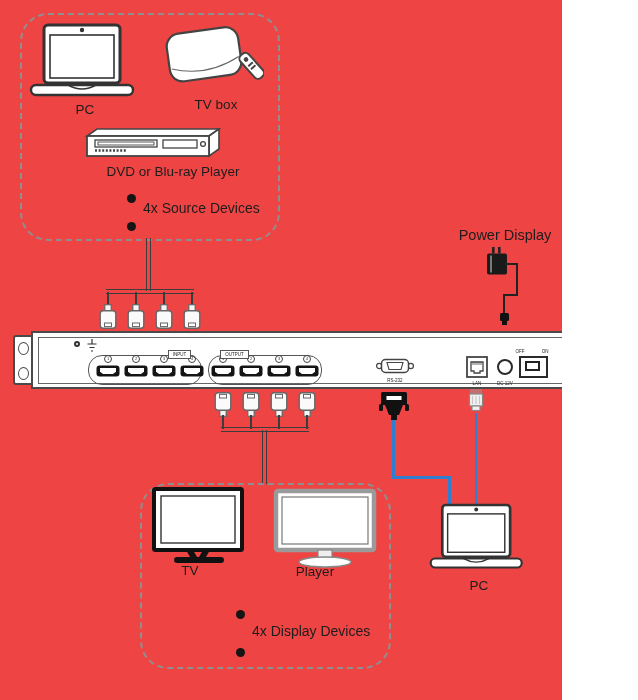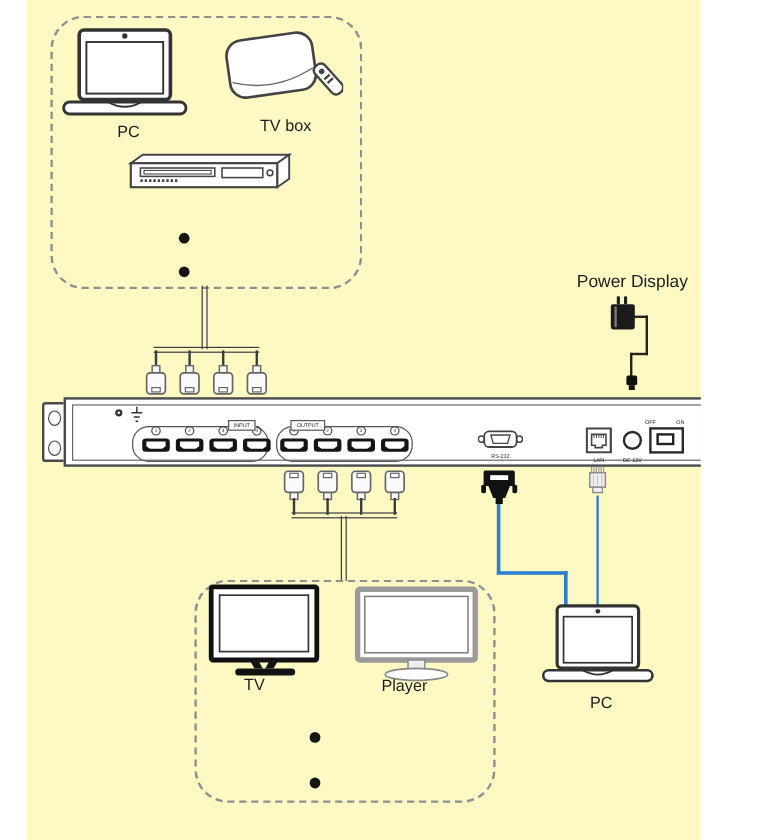--- a/index.html
+++ b/index.html
@@ -1,17 +1,17 @@
 <!DOCTYPE html>
 <html><head>
 <meta charset="utf-8">
 <style>
   html,body{margin:0;padding:0;background:#fff;}
-  #canvas{position:relative;width:562px;height:700px;background:#fef9c3;overflow:hidden;
-          font-family:"Liberation Sans",sans-serif;margin-left:22px;}
+  #canvas{position:relative;width:562px;height:700px;background:#ef4444;overflow:hidden;
+          font-family:"Liberation Sans",sans-serif;}
   .abs{position:absolute;}
   .lbl{position:absolute;font-family:"Liberation Sans",sans-serif;color:#1d1d1d;
        font-size:13.5px;white-space:nowrap;}
   .c{text-align:center;}
   .dashbox{position:absolute;border:2px dashed #8f8f8f;border-radius:28px;}
   .dot{position:absolute;width:9px;height:9px;border-radius:50%;background:#151515;}
   .cabv{position:absolute;width:5px;box-sizing:border-box;
         border-left:1.6px solid #3c3c3c;border-right:1.6px solid #3c3c3c;}
   .cabh{position:absolute;height:5px;box-sizing:border-box;
         border-top:1.6px solid #3c3c3c;border-bottom:1.6px solid #3c3c3c;}
@@ -80,22 +80,24 @@
   <svg class="abs" style="left:83px;top:126px;" width="140" height="36" viewBox="0 0 140 36">
     <polygon points="4,10 126,10 136,3 14,3" fill="#fff" stroke="#444" stroke-width="1.6"></polygon>
     <polygon points="126,10 136,3 136,23 126,30" fill="#fff" stroke="#444" stroke-width="1.6"></polygon>
     <rect x="4" y="10" width="122" height="20" fill="#fff" stroke="#444" stroke-width="1.8"></rect>
     <rect x="12" y="14" width="62" height="7" fill="#fff" stroke="#444" stroke-width="1.3"></rect>
     <rect x="15" y="16" width="56" height="3" fill="#fff" stroke="#444" stroke-width="0.9"></rect>
     <line x1="12" y1="24.5" x2="44" y2="24.5" stroke="#444" stroke-width="2.4" stroke-dasharray="2,1.6"></line>
     <rect x="80" y="14" width="34" height="8" fill="#fff" stroke="#444" stroke-width="1.3"></rect>
     <circle cx="120" cy="18" r="2.4" fill="#fff" stroke="#444" stroke-width="1.3"></circle>
   </svg>
+  <div class="lbl c" style="left:82px;top:164px;width:182px;">DVD or Blu-ray Player</div>
 
   <div class="dot" style="left:127px;top:194px;"></div>
+  <div class="lbl" style="left:143px;top:200px;width:132px;font-size:14px;">4x Source Devices</div>
   <div class="dot" style="left:127px;top:222px;"></div>
 
   <div class="cabv" style="left:146px;top:238px;height:53px;"></div>
   <div class="cabh" style="left:106px;top:289px;width:88px;"></div>
   <div class="br" style="left:106.75px;top:292px;width:2.5px;height:14px;"></div>
   <div class="br" style="left:134.75px;top:292px;width:2.5px;height:14px;"></div>
   <div class="br" style="left:162.75px;top:292px;width:2.5px;height:14px;"></div>
   <div class="br" style="left:190.75px;top:292px;width:2.5px;height:14px;"></div>
 
   <svg class="plug" style="left:98px;top:304px;" viewBox="0 0 20 26">
@@ -276,20 +278,21 @@
 
   <svg class="abs" style="left:273px;top:488px;" width="104" height="82" viewBox="0 0 104 82">
     <rect x="3" y="3" width="98" height="59" rx="2" fill="#fff" stroke="#9a9a9a" stroke-width="4.5"></rect>
     <rect x="9" y="9" width="86" height="47" fill="#fff" stroke="#777" stroke-width="1.2"></rect>
     <rect x="45" y="62" width="14" height="8" fill="#eee" stroke="#888" stroke-width="1.2"></rect>
     <ellipse cx="52" cy="74" rx="26" ry="5" fill="#fff" stroke="#888" stroke-width="1.4"></ellipse>
   </svg>
   <div class="lbl c" style="left:284px;top:564px;width:62px;">Player</div>
 
   <div class="dot" style="left:236px;top:610px;"></div>
+  <div class="lbl" style="left:252px;top:623px;width:140px;font-size:14px;">4x Display Devices</div>
   <div class="dot" style="left:236px;top:648px;"></div>
 
   <svg class="abs" style="left:378px;top:390px;" width="32" height="32" viewBox="0 0 32 32">
     <rect x="3" y="2" width="26" height="13" rx="1.5" fill="#111"></rect>
     <rect x="8.5" y="6" width="15" height="4" fill="#fff"></rect>
     <rect x="1" y="14" width="4" height="7" rx="1.5" fill="#111"></rect>
     <rect x="27" y="14" width="4" height="7" rx="1.5" fill="#111"></rect>
     <polygon points="7,15 25,15 21,25 11,25" fill="#111"></polygon>
     <rect x="13" y="25" width="6" height="5" fill="#111"></rect>
   </svg>

